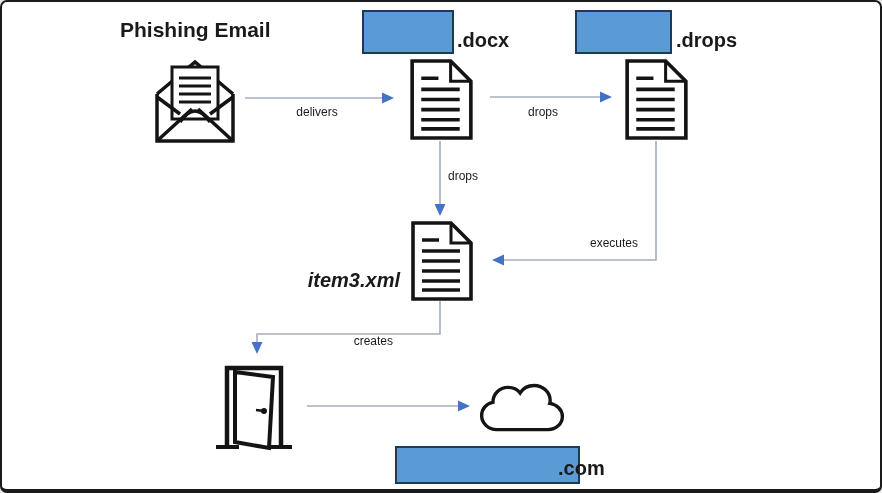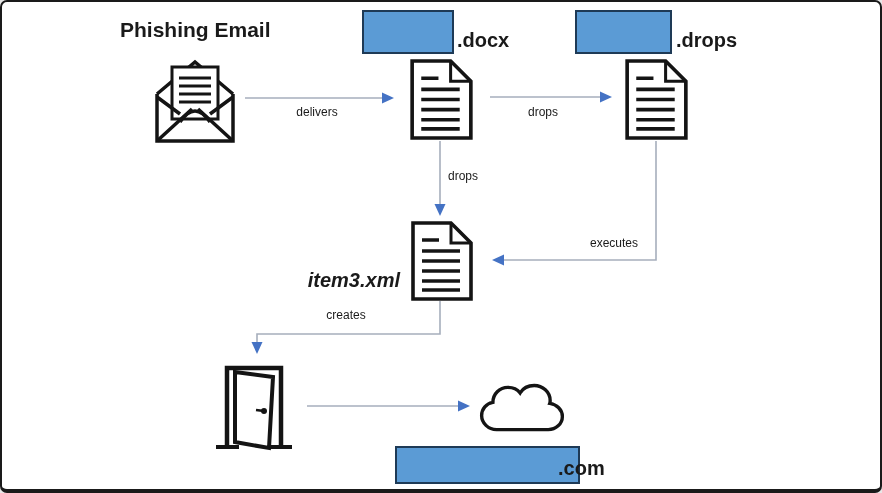--- a/index.html
+++ b/index.html
@@ -114,21 +114,21 @@
         <line x1="12" y1="61" x2="50" y2="61"></line>
         <line x1="12" y1="70" x2="50" y2="70"></line>
       </g>
     </svg>
   </div>
 
   <div class="abs edge-label center" style="left:270px; top:103px; width:90px;">delivers</div>
   <div class="abs edge-label center" style="left:496px; top:103px; width:90px;">drops</div>
   <div class="abs edge-label" style="left:446px; top:167px;">drops</div>
   <div class="abs edge-label center" style="left:565px; top:234px; width:94px;">executes</div>
-  <div class="abs edge-label center" style="left:297px; top:306px; width:94px;">creates</div>
+  <div class="abs edge-label center" style="left:297px; top:332px; width:94px;text-align:right;">creates</div>
 
   <div class="abs file-label right" style="left:288px; top:259px; width:110px;font-style:italic;">item3.xml</div>
   <div class="abs" style="left:408px; top:217px;">
     <svg width="64" height="84" viewBox="0 0 64 82">
       <path class="istroke paper" stroke-width="3.6" d="M3 3 H41 L61 23 V79 H3 Z"></path>
       <path class="istroke" stroke-width="3" d="M41 3 V23 H61"></path>
       <g class="istroke" stroke-width="3.6">
         <line x1="12" y1="20" x2="29" y2="20"></line>
         <line x1="12" y1="31" x2="50" y2="31"></line>
         <line x1="12" y1="41" x2="50" y2="41"></line>

